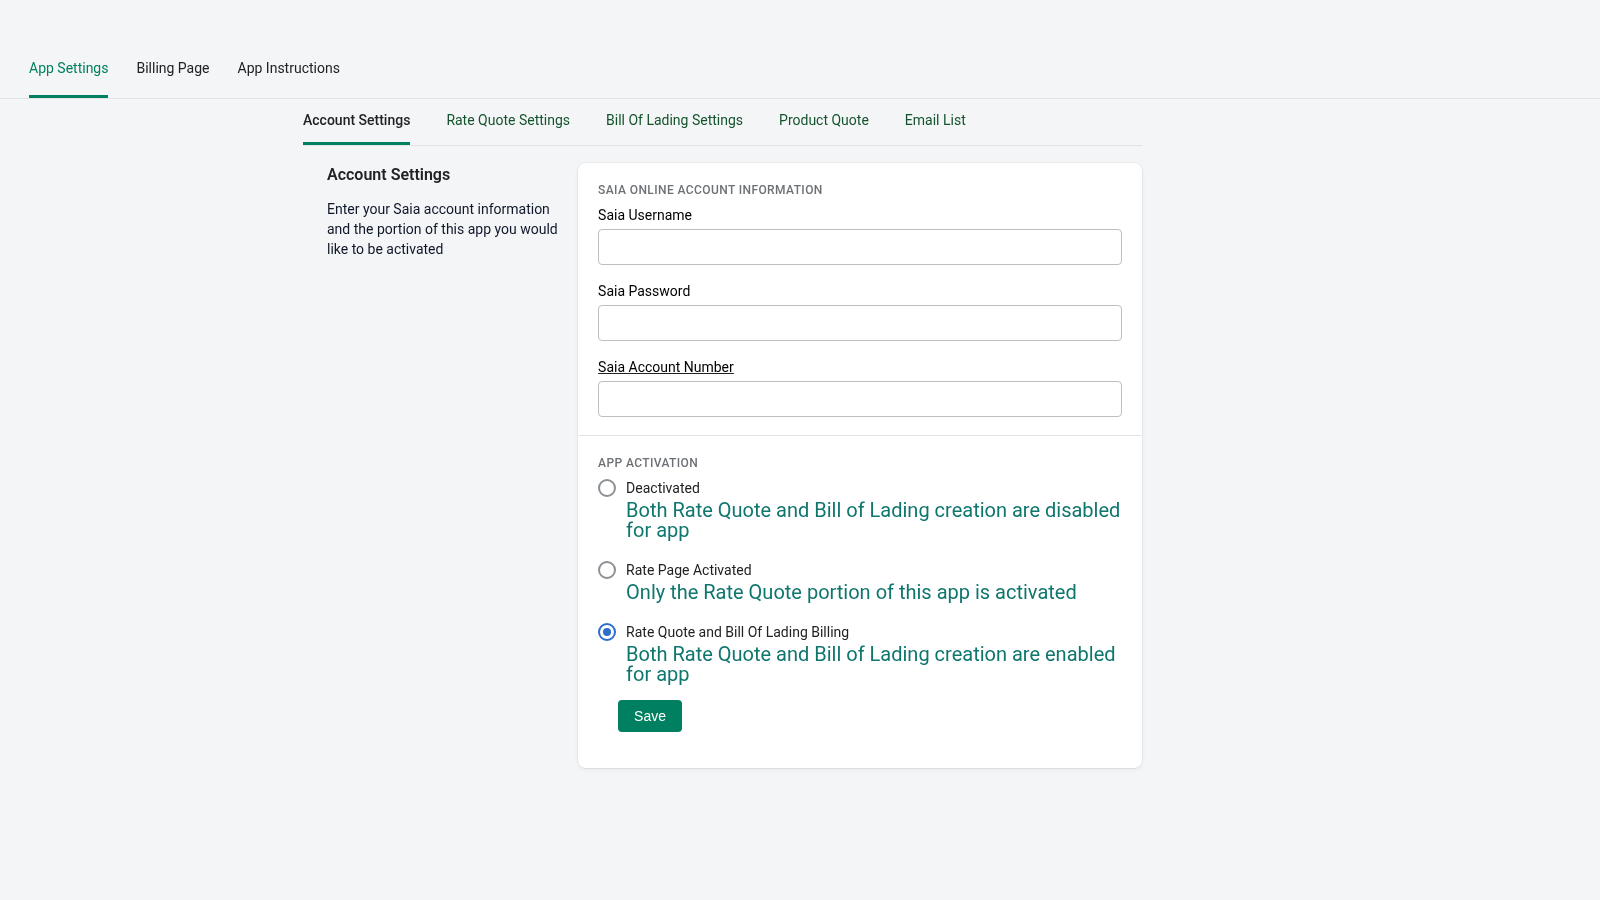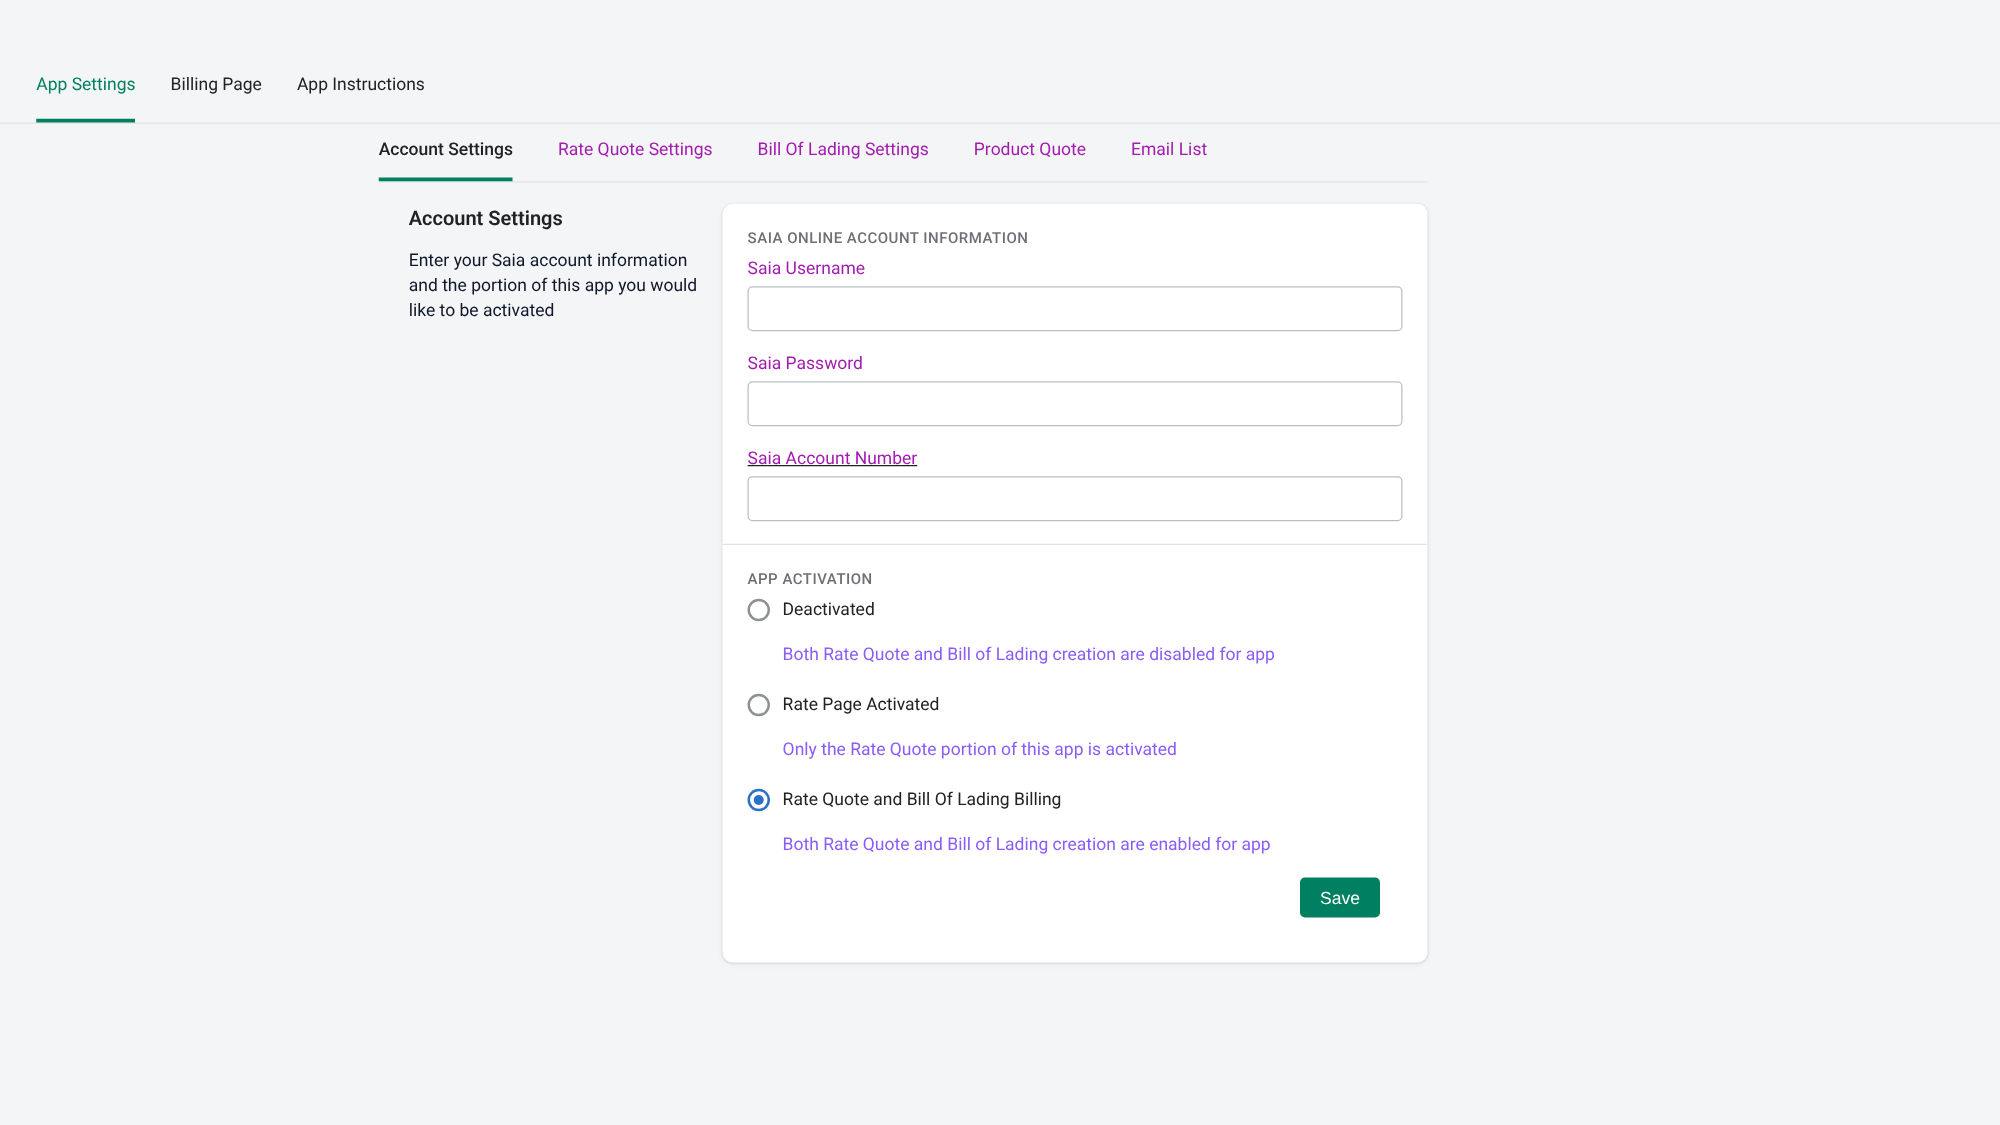--- a/index.html
+++ b/index.html
@@ -44,21 +44,21 @@
     margin-right: auto;
     display: flex;
     gap: 36px;
     border-bottom: 1px solid #e1e3e5;
     height: 47px;
     align-items: flex-end;
   }
   .subnav-tab {
     font-size: 14px;
     line-height: 20px;
-    color: #a21caf;
+    color: #14532d;
     padding: 0 0 12px 0;
     border-bottom: 3px solid transparent;
     cursor: pointer;
     position: relative;
   }
   .subnav-tab.active {
     color: #202223;
     font-weight: 500;
     border-bottom: 3px solid #008060;
   }
@@ -108,21 +108,21 @@
     font-weight: 500;
     margin-bottom: 8px;
   }
 
   .field { margin-top: 4px; margin-bottom: 16px; }
   .field:last-child { margin-bottom: 0; text-decoration: underline; }
   .field-label {
     display: block;
     font-size: 14px;
     line-height: 20px;
-    color: #a21caf;
+    color: #000000;
     margin-bottom: 4px;
   }
   .text-input {
     width: 100%;
     height: 36px;
     border: 1px solid #babfc3;
     border-radius: 4px;
     padding: 6px 12px;
     font-size: 14px;
     background: #fff;
@@ -155,30 +155,29 @@
     background: #2c6ecb;
     border-radius: 50%;
   }
   .radio-texts { flex: 1; }
   .radio-label {
     font-size: 14px;
     line-height: 20px;
     color: #202223;
   }
   .radio-help {
-    font-size: 14px;
-    line-height: 20px;
-    color: #8b5cf6;
-    margin-top: 16px;
+    font-size: 20px;
+    line-height: 20px;
+    color: #0f766e;
+    margin-top: 2px;
   }
 
   .card-footer {
     padding: 12px 18px 18px 20px;
     display: flex;
-    justify-content: flex-end;
   }
   .btn-primary {
     background: #008060;
     color: #fff;
     border: none;
     border-radius: 4px;
     font-size: 14px;
     font-weight: 500;
     padding: 8px 16px;
     height: 32px;

